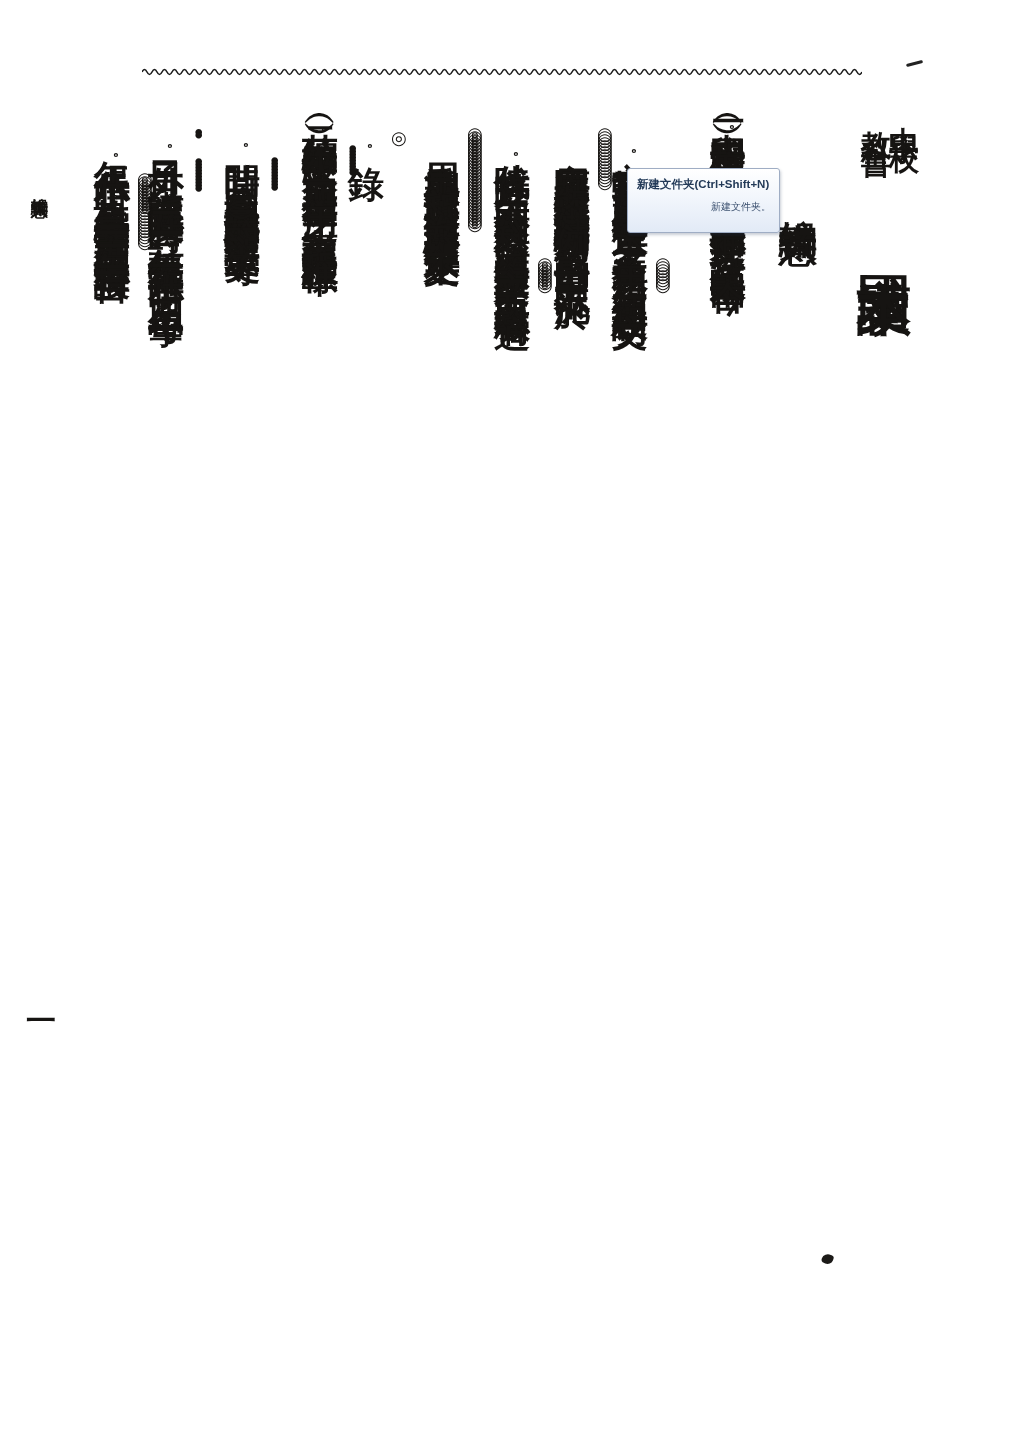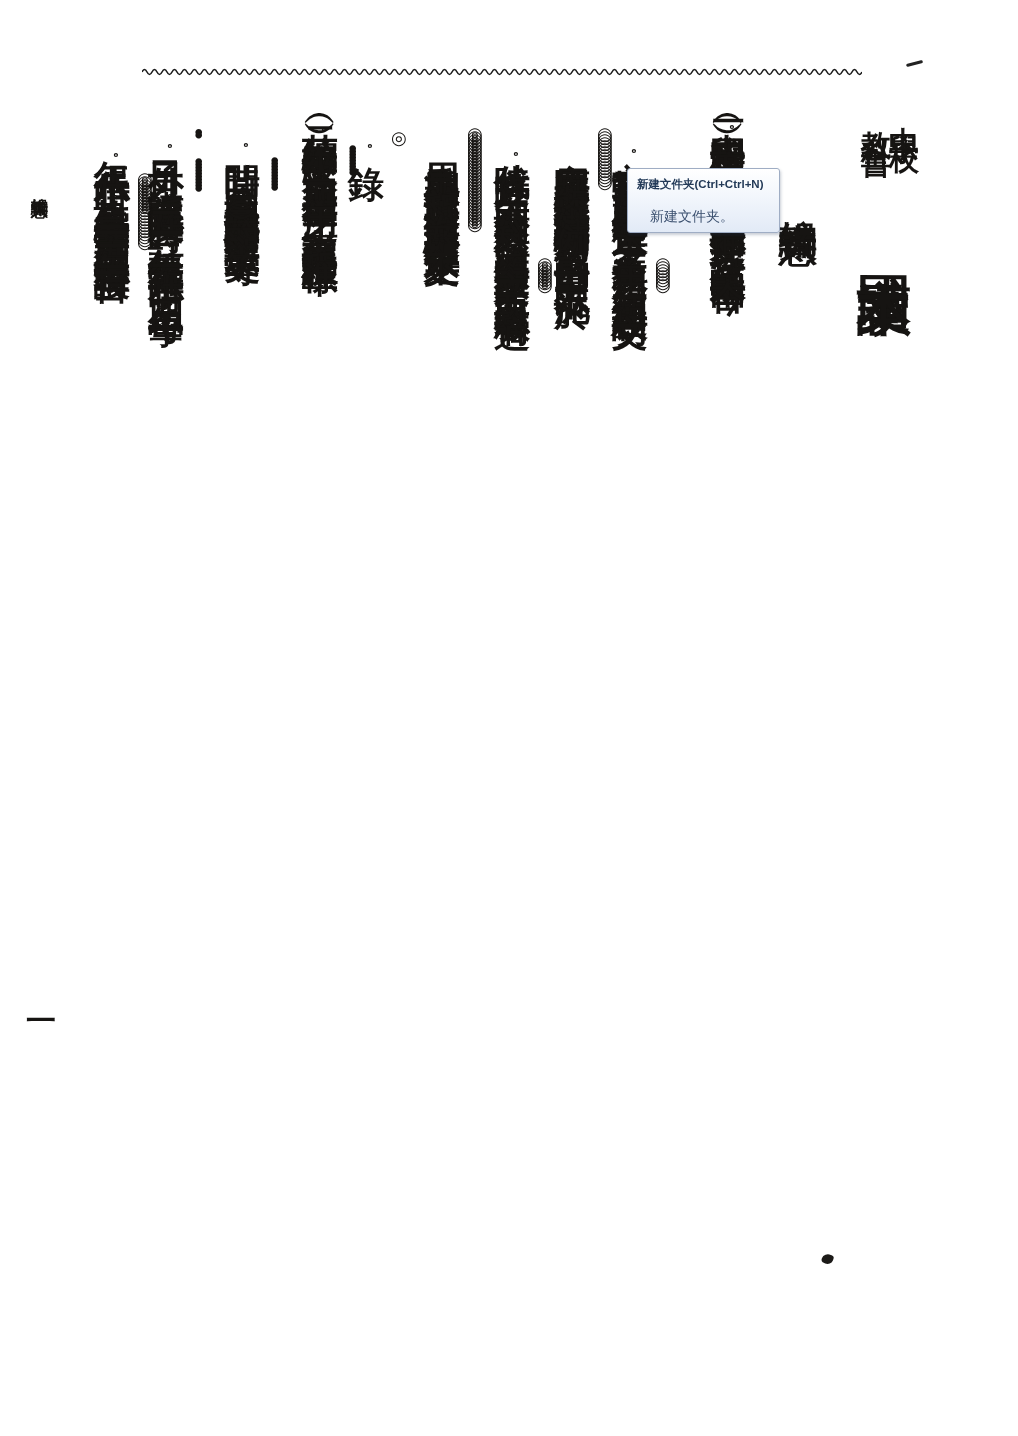--- a/index.html
+++ b/index.html
@@ -76,22 +76,22 @@
     border-radius:3px;
     box-shadow:1px 2px 3px rgba(40,60,90,0.25);
     padding:8px 8px 6px 9px;
     font-family:"Liberation Sans","DejaVu Sans",sans-serif;
     z-index:50;
   }
   #tooltip .tooltip-title{
     font-size:11.5px;font-weight:bold;color:#233a58;white-space:nowrap;
   }
   #tooltip .tooltip-body{
-    margin-top:16px;padding-left:13px;
-    font-size:14px;color:#3a4f6e;white-space:nowrap;
+    margin-top:8px;padding-left:13px;
+    font-size:10px;color:#3a4f6e;white-space:nowrap;text-align:right;
   }
 </style>
 </head>
 <body>
 
 <div id="page">
 
   <svg id="wavy-rule" width="720" height="12" viewBox="0 0 720 12">
     <path id="wavy-path" d="M0,6 Q2.5,1 5,6 T10,6 T15,6 T20,6 T25,6 T30,6 T35,6 T40,6 T45,6 T50,6 T55,6 T60,6 T65,6 T70,6 T75,6 T80,6 T85,6 T90,6 T95,6 T100,6 T105,6 T110,6 T115,6 T120,6 T125,6 T130,6 T135,6 T140,6 T145,6 T150,6 T155,6 T160,6 T165,6 T170,6 T175,6 T180,6 T185,6 T190,6 T195,6 T200,6 T205,6 T210,6 T215,6 T220,6 T225,6 T230,6 T235,6 T240,6 T245,6 T250,6 T255,6 T260,6 T265,6 T270,6 T275,6 T280,6 T285,6 T290,6 T295,6 T300,6 T305,6 T310,6 T315,6 T320,6 T325,6 T330,6 T335,6 T340,6 T345,6 T350,6 T355,6 T360,6 T365,6 T370,6 T375,6 T380,6 T385,6 T390,6 T395,6 T400,6 T405,6 T410,6 T415,6 T420,6 T425,6 T430,6 T435,6 T440,6 T445,6 T450,6 T455,6 T460,6 T465,6 T470,6 T475,6 T480,6 T485,6 T490,6 T495,6 T500,6 T505,6 T510,6 T515,6 T520,6 T525,6 T530,6 T535,6 T540,6 T545,6 T550,6 T555,6 T560,6 T565,6 T570,6 T575,6 T580,6 T585,6 T590,6 T595,6 T600,6 T605,6 T610,6 T615,6 T620,6 T625,6 T630,6 T635,6 T640,6 T645,6 T650,6 T655,6 T660,6 T665,6 T670,6 T675,6 T680,6 T685,6 T690,6 T695,6 T700,6 T705,6 T710,6 T715,6 T720,6" fill="none" stroke="#1a1a1a" stroke-width="1.6"></path>
   </svg>
@@ -113,17 +113,17 @@
       <div class="vcol" style="left: 490px; top: 134px;"><span>時代之升降</span><span class="punct">。</span><span>亦不囿於門類之分科</span><span class="punct">。</span><span>雖同爲選錄名家之文</span><span class="punct">。</span><span class="em-double">而要以中學教科適</span></div>
       <div class="vcol" style="left: 420px; top: 134px;"><span class="em-double">用爲準則且不背於部定法程由近世文以進於近古及遠古惟生存人之文不</span></div>
       <div class="vcol" style="left: 344px; top: 138px;"><span class="em-double">錄</span><span class="punct">。</span></div>
       <div class="vcol" style="left: 298px; top: 104px;"><span class="paren">（二）</span><span>茲編按中學年級</span><span class="punct">。</span><span>分</span><span class="em-dot">爲四册每册供一學年</span><span>之用</span><span class="punct">。</span><span>謹查部定中學校課程標準</span></div>
       <div class="vcol" style="left: 220px; top: 134px;"><span>時間</span><span class="punct">。</span><span class="em-dot">國文爲每週七時</span><span class="paren">（一二年）</span><span class="em-dot">及五時</span><span class="paren">（三四年）</span><span>除作文習字文法文學史等</span></div>
       <div class="vcol" style="left: 144px; top: 132px;"><span class="em-dot">子目</span><span>外</span><span class="punct">。</span><span class="em-dot">講讀係每週三時及二時</span><span class="punct">。</span><span>計一二年每學年得百二十小時</span><span class="punct">。</span><span>三四年每學</span></div>
       <div class="vcol" style="left: 90px; top: 132px;"><span>年得八十小時</span><span class="punct">。</span><span>故是編</span><span class="em-double">每册分量定爲三萬言左右</span><span class="em-circle">則一二年每小時講授二百</span></div>
     </div>
 
   <div id="tooltip">
-    <div class="tooltip-title">新建文件夹(Ctrl+Ctrl+N)</div>
+    <div class="tooltip-title">新建文件夹(Ctrl+Shift+N)</div>
     <div class="tooltip-body">新建文件夹。</div>
   </div>
 
 </div>
 
 </body></html>

